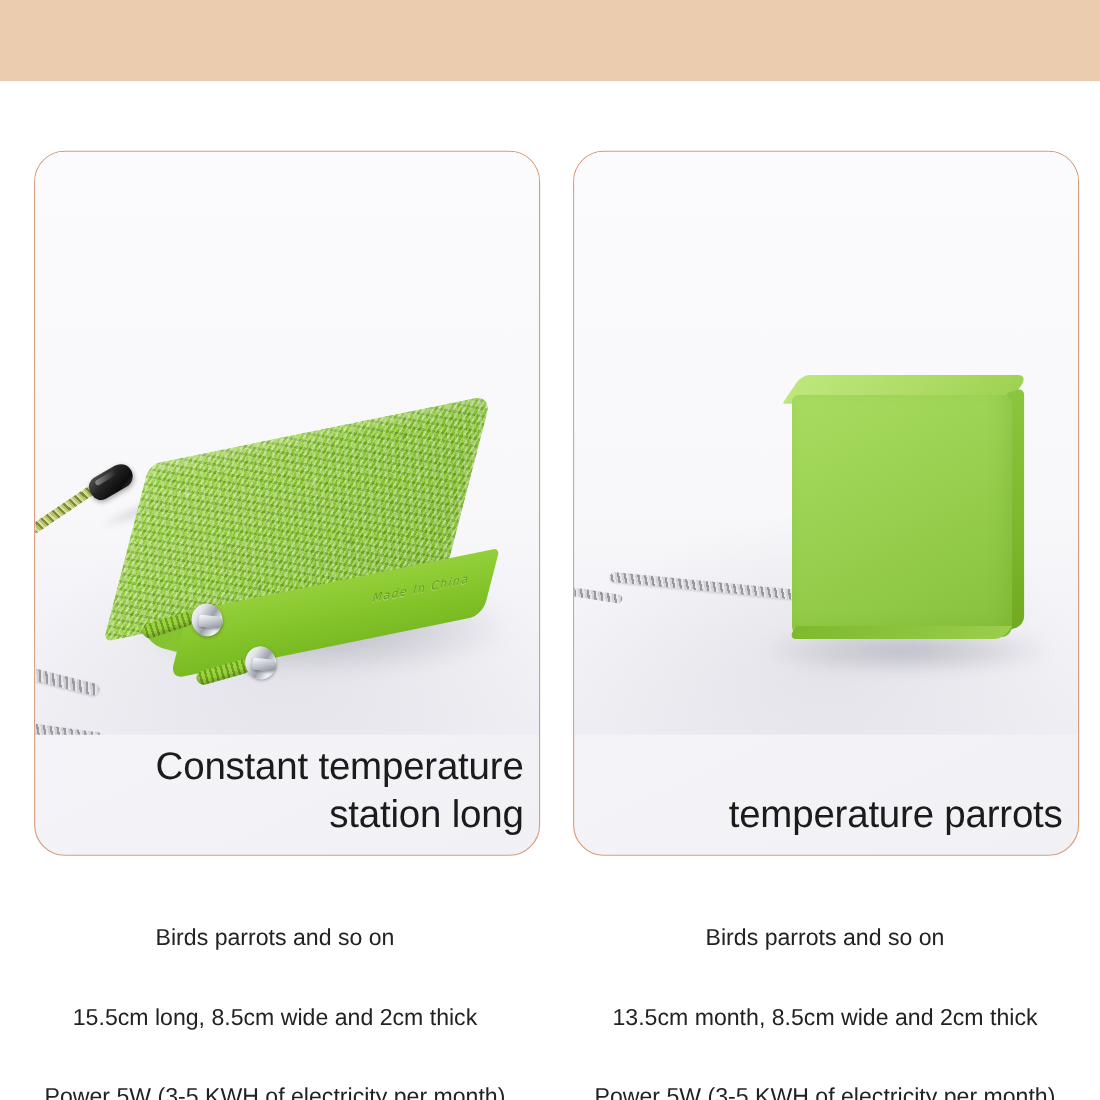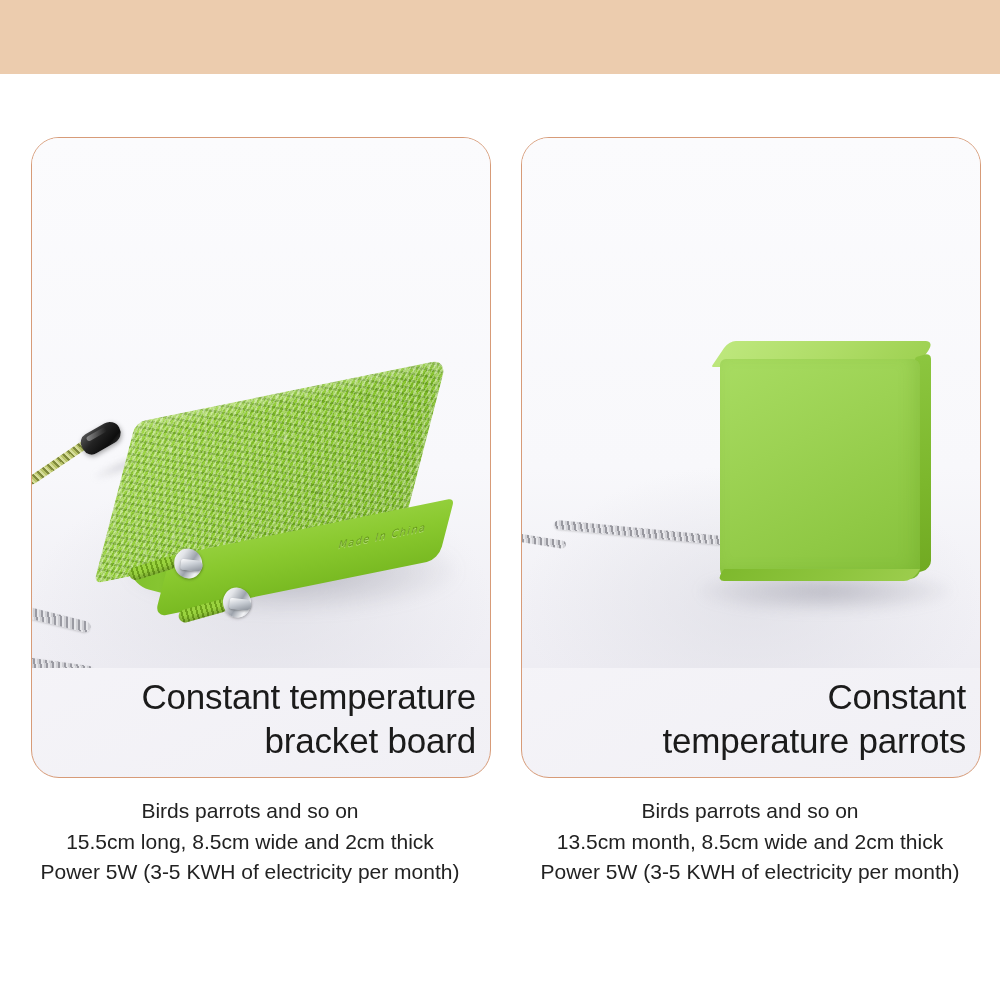--- a/index.html
+++ b/index.html
@@ -327,21 +327,21 @@
     position: absolute;
     top: 722px;
     width: 500px;
     text-align: center;
     color: #222222;
     font-size: 21px;
     line-height: 1.46;
   }
   .specs-left  { left: 0px; }
   .specs-right { left: 500px; }
-  .specs div { white-space: nowrap; }
+  .specs div { white-space: nowrap; margin-top: 42px; }
 </style>
 </head>
 <body>
 
 <div class="top-band"></div>
 
 <div class="page">
 
   <div class="cards">
 
@@ -377,21 +377,21 @@
             <div class="terminal terminal-2">
               <div class="disc"></div>
               <div class="wing"></div>
             </div>
           </div>
         </div>
       </div>
 
       <div class="card-caption">
         <div>Constant temperature</div>
-        <div>bracket board</div>
+        <div>station long</div>
       </div>
     </div>
 
     <div class="card card-right">
 
       <div class="photo">
         <div class="backdrop"></div>
 
         <div class="bracket-scene">
           <div class="bracket-shadow"></div>
@@ -402,21 +402,20 @@
           <div class="bracket">
             <div class="bracket-top"></div>
             <div class="bracket-side"></div>
             <div class="bracket-face"></div>
             <div class="bracket-foot"></div>
           </div>
         </div>
       </div>
 
       <div class="card-caption">
-        <div>Constant</div>
         <div>temperature parrots</div>
       </div>
     </div>
 
   </div>
 
   <div class="specs specs-left">
     <div>Birds parrots and so on</div>
     <div>15.5cm long, 8.5cm wide and 2cm thick</div>
     <div>Power 5W (3-5 KWH of electricity per month)</div>

